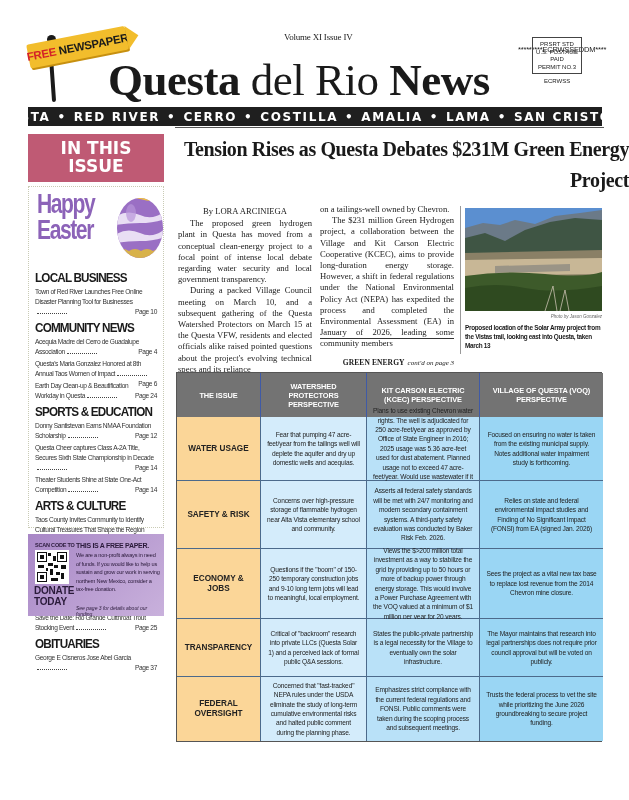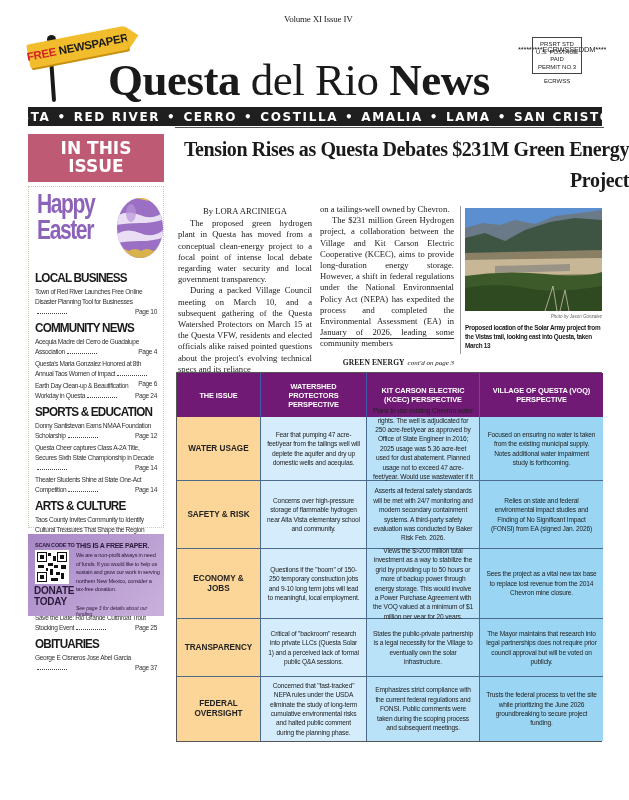--- a/index.html
+++ b/index.html
@@ -8,21 +8,21 @@
   
   .masthead { position: absolute; left: 0; top: 0; width: 629px; height: 102px; }
   .free-sign { position: absolute; left: 28px; top: 34px; width: 112px; height: 30px; transform: rotate(-11deg); }
   .free-sign .board { position: absolute; left: 0; top: 0; width: 100px; height: 24px; background: #f2bd2c; border-radius: 2px; box-shadow: 1px 2px 0 #c79010; display: flex; align-items: center; justify-content: center; font-family: "Liberation Sans", sans-serif; font-weight: bold; font-size: 11.5px; letter-spacing: -0.3px; }
   .free-sign .board::after { content: ""; position: absolute; right: -12px; top: 0; border-top: 12px solid transparent; border-bottom: 12px solid transparent; border-left: 12px solid #f2bd2c; }
   .free-sign .free { color: #d42027; margin-right: 3px; }
   .free-sign .np { color: #1a1a1a; }
   .pole { position: absolute; left: 50px; top: 42px; width: 4px; height: 60px; background: #1a1a1a; border-radius: 2px; transform: rotate(-4deg); }
   .pole-cap { position: absolute; left: 47px; top: 35px; width: 9px; height: 9px; border-radius: 50%; background: #1a1a1a; }
 
-  .vol { position: absolute; left: 284px; top: 14px; font-size: 9px; letter-spacing: -0.2px; }
+  .vol { position: absolute; left: 284px; top: 32px; font-size: 9px; letter-spacing: -0.2px; }
   .issue-date { position: absolute; left: 270px; top: 40px; font-size: 18px; letter-spacing: 0.5px; }
   .title { position: absolute; left: 108px; top: 56px; font-size: 45px; white-space: nowrap; letter-spacing: -0.5px; line-height: 48px; }
   .title .q { font-weight: bold; }
   .title .m { font-weight: normal; text-align: center; }
 
   .bulk { position: absolute; left: 498px; top: 45px; font-family: Liberation Sans, sans-serif; font-size: 7.5px; letter-spacing: -0.2px; margin-left: 20px; }
   .postage { position: absolute; left: 532px; top: 37px; width: 50px; height: 37px; border: 1px solid #444; font-family: "Liberation Sans", sans-serif; font-size: 6px; line-height: 7.5px; text-align: center; padding-top: 3px; }
   .ecrwss { position: absolute; left: 544px; top: 78px; font-family: "Liberation Sans", sans-serif; font-size: 6px; }
 
   .townbar { position: absolute; left: 28px; top: 107px; width: 574px; height: 19px; background: #1f1f1f; color: #fff; font-family: "DejaVu Sans", sans-serif; font-weight: bold; font-size: 12px; letter-spacing: 1.6px; display: flex; align-items: center; justify-content: center; white-space: nowrap; }
@@ -62,21 +62,21 @@
   .contd b { letter-spacing: 0.1px; }
   .contd i { font-size: 7px; margin-left: 3px; }
   .vline { position: absolute; left: 460px; top: 206px; width: 1px; height: 148px; background: #999; }
 
   .photo { position: absolute; left: 465px; top: 208px; width: 137px; height: 103px; overflow: hidden; }
   .credit { position: absolute; left: 465px; top: 314px; width: 137px; text-align: right; font-family: "Liberation Sans", sans-serif; font-style: italic; font-size: 4.5px; color: #666; }
   .caption { position: absolute; left: 465px; top: 323px; width: 140px; font-family: "Liberation Sans", sans-serif; font-weight: bold; font-size: 6.4px; line-height: 9px; letter-spacing: -0.3px; }
 
   
   .table { position: absolute; left: 176px; top: 372px; width: 426px; border: 1px solid #555; display: grid; grid-template-columns: 84px 106px 113px 123px; grid-template-rows: 44px 64px 68px 70px 58px 64px; font-family: "Liberation Sans", sans-serif; }
-  .th { background: #701a75; color: #fff; font-weight: bold; font-size: 7.4px; line-height: 9px; text-align: center; display: flex; align-items: center; justify-content: center; padding: 0 4px; border-right: 1px solid #3f5aa6; letter-spacing: -0.1px; }
+  .th { background: #737373; color: #fff; font-weight: bold; font-size: 7.4px; line-height: 9px; text-align: center; display: flex; align-items: center; justify-content: center; padding: 0 4px; border-right: 1px solid #3f5aa6; letter-spacing: -0.1px; }
   .td { font-size: 6.6px; line-height: 9.4px; text-align: center; display: flex; align-items: center; justify-content: center; padding: 3px 6px; border-right: 1px solid #4c6a8b; border-bottom: 1px solid #4c6a8b; color: #222; letter-spacing: -0.15px; }
   .td.issue { background: #fbd698; font-weight: bold; font-size: 8.2px; line-height: 10px; letter-spacing: 0; }
   .td.ws { background: #d4ecfb; }
   .td.kc { background: #b9e1f8; }
   .td.vq { background: #9ad6f4; }
   .td:nth-child(4n) { border-right: none; }
 </style>
 </head>
 <body>
 

